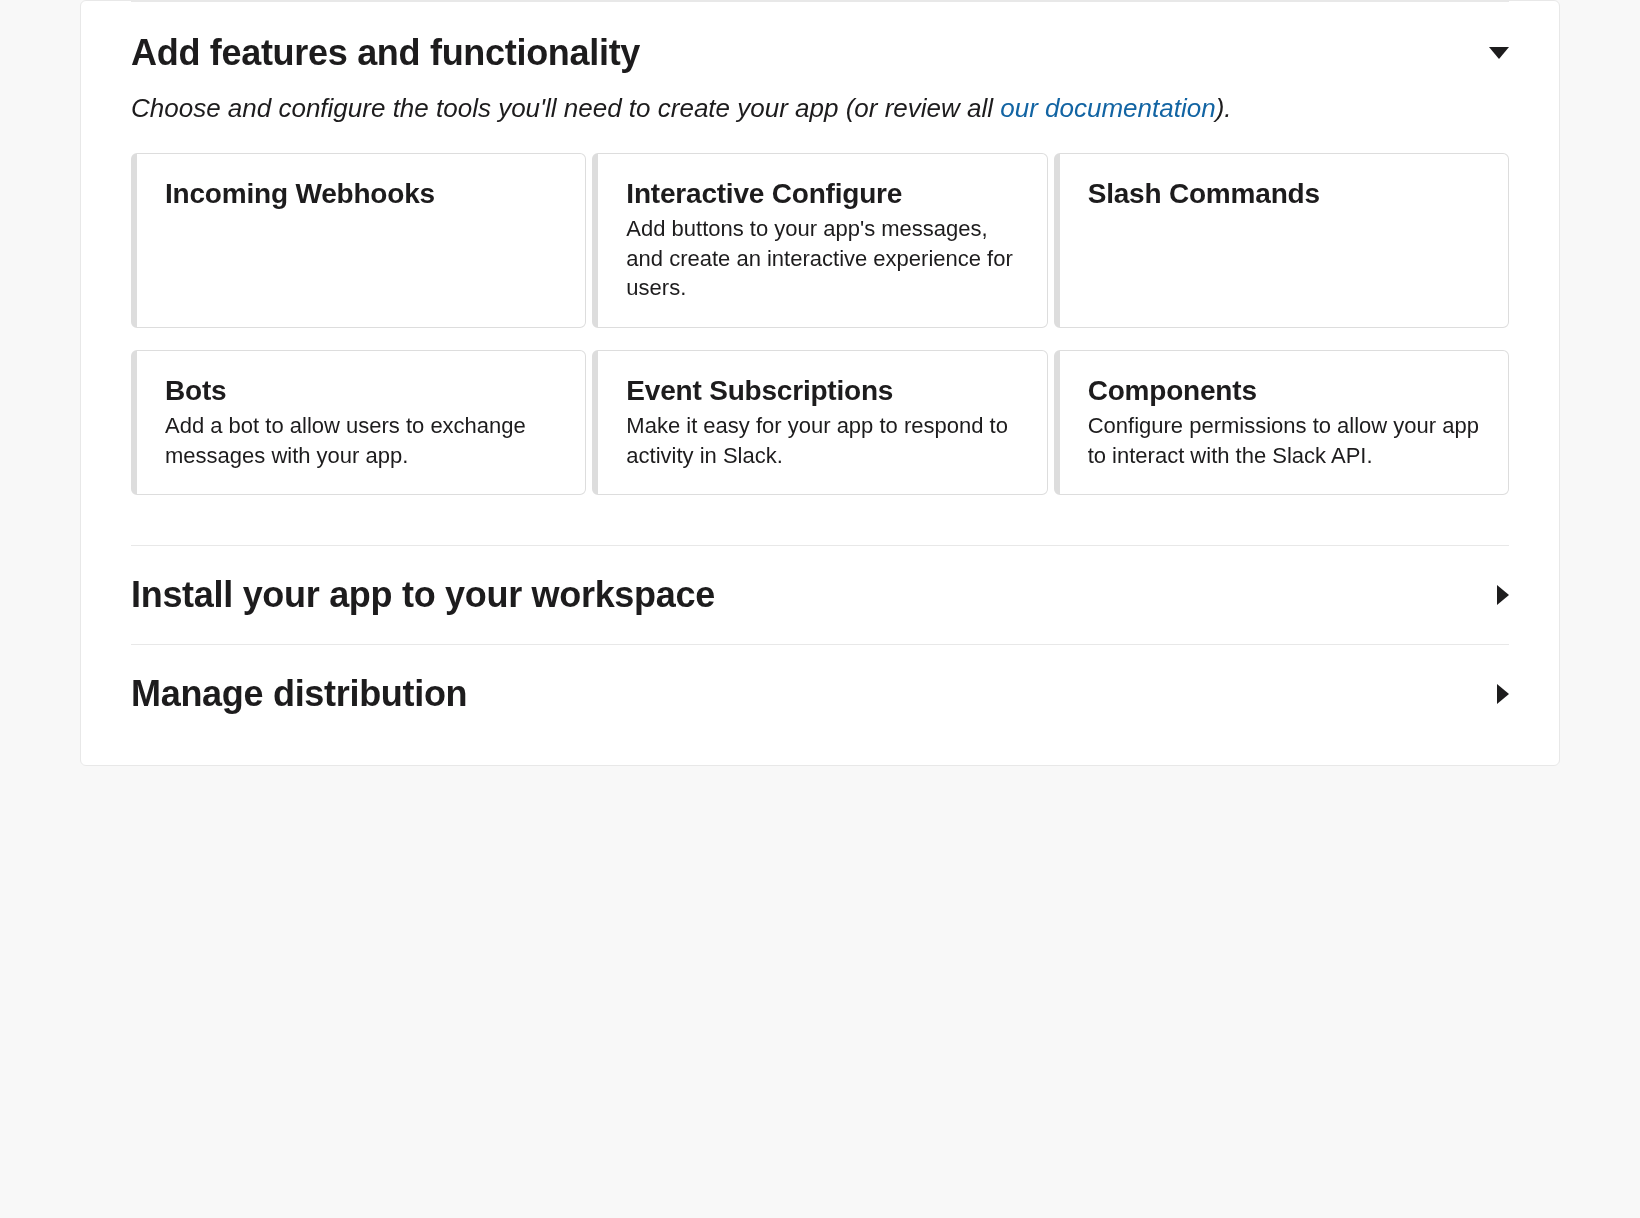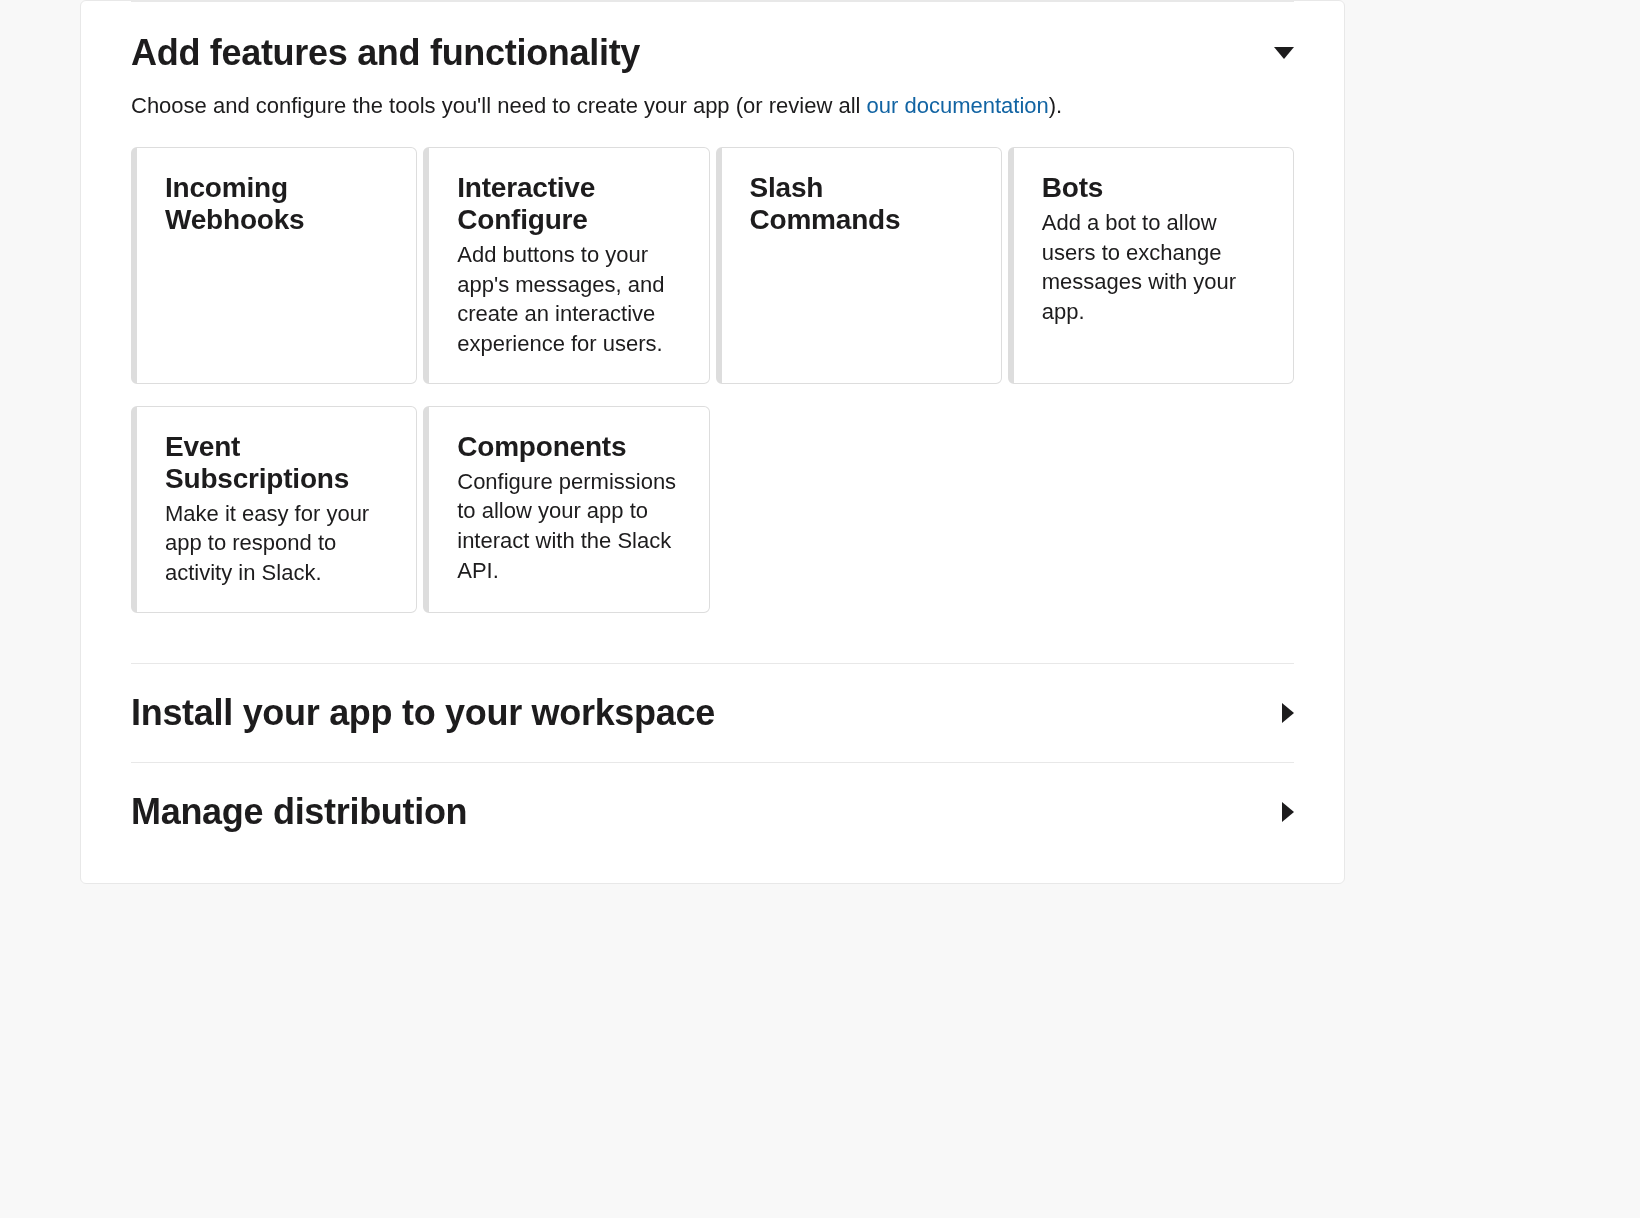--- a/index.html
+++ b/index.html
@@ -13,21 +13,21 @@
       padding: 0;
       width: 1640px;
       color: #1d1c1d;
       -webkit-font-smoothing: antialiased;
     }
     .panel {
       background: #ffffff;
       border: 1px solid #e8e8e8;
       border-radius: 6px;
       margin: 0 auto;
-      width: 1265px;
+      width: 1480px;
       margin-left: 80px;
       margin-top: 0;
       padding-top: 0;
       padding-bottom: 40px;
     }
     .section-divider {
       border: none;
       border-top: 1px solid #e8e8e8;
       margin: 0 50px;
     }
@@ -38,24 +38,25 @@
       padding: 30px 50px 10px 50px;
       cursor: pointer;
     }
     .section-title {
       font-size: 36px;
       font-weight: 900;
       color: #1d1c1d;
       letter-spacing: -0.3px;
     }
     .section-subtitle {
-      font-size: 22px;
+      font-size: 26px;
       color: #1d1c1d;
       padding: 5px 50px 25px 50px;
       line-height: 1.5;
+      font-style: italic;
     }
     .section-subtitle a {
       color: #1264a3;
       text-decoration: none;
     }
     .caret {
       width: 0;
       height: 0;
       display: inline-block;
     }
@@ -64,21 +65,21 @@
       border-right: 10px solid transparent;
       border-top: 12px solid #1d1c1d;
     }
     .caret-right {
       border-top: 10px solid transparent;
       border-bottom: 10px solid transparent;
       border-left: 12px solid #1d1c1d;
     }
     .cards-grid {
       display: grid;
-      grid-template-columns: 1fr 1fr 1fr 1fr;
+      grid-template-columns: 1fr 1fr 1fr;
       gap: 22px 6px;
       padding: 0 50px 50px 50px;
     }
     .card {
       border: 1px solid #dddddd;
       border-left: 6px solid #dddddd;
       border-radius: 6px;
       padding: 24px 28px 24px 28px;
       background: #ffffff;
       cursor: pointer;

